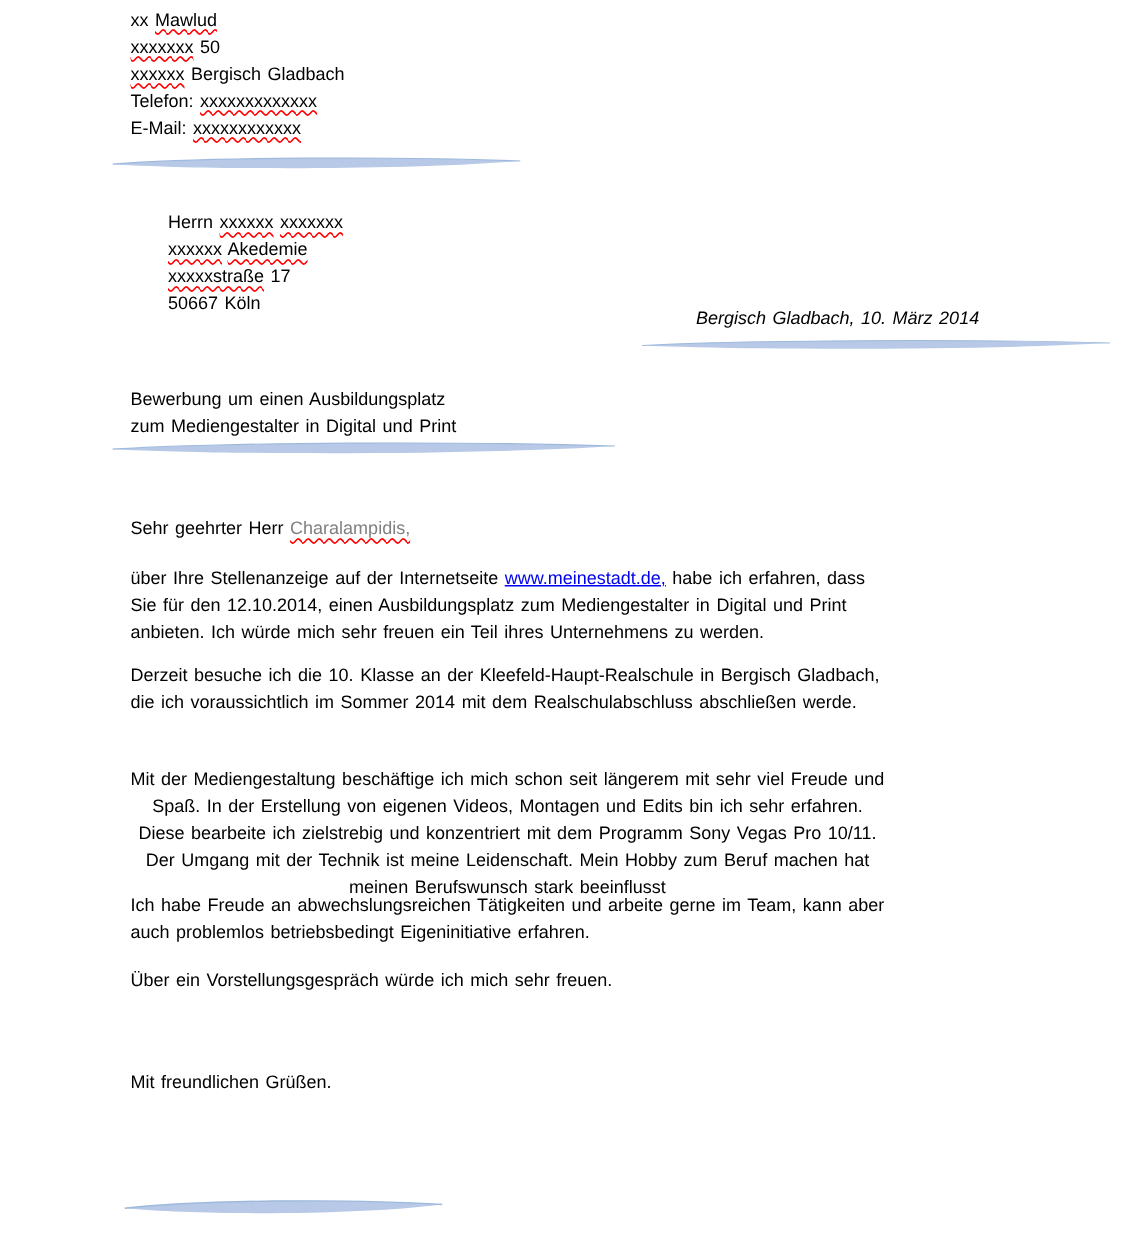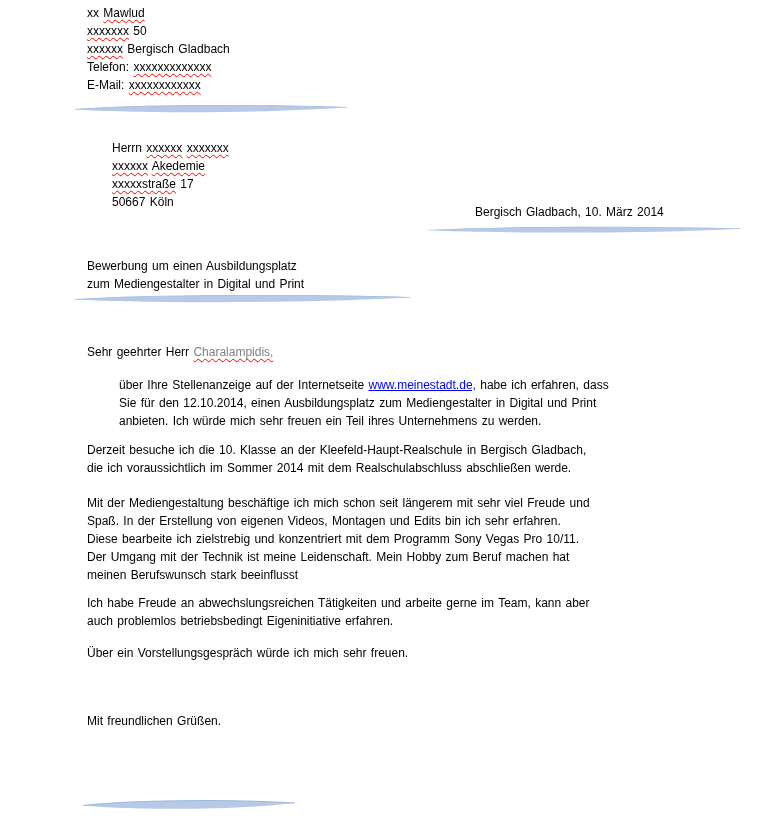--- a/index.html
+++ b/index.html
@@ -50,51 +50,51 @@
   <path class="swoosh-edge" d="M0 6.5 C22 1 70 0 100 4"></path>
 </svg>
 
 <div class="abs" style="left:71px;top:139px;margin-left:41px;">
   <div class="tline"><span>Herrn </span><span class="missp">xxxxxx</span><span> </span><span class="missp">xxxxxxx</span></div>
   <div class="tline"><span class="missp">xxxxxx</span><span> </span><span class="missp">Akedemie</span></div>
   <div class="tline"><span class="missp">xxxxxstraße</span><span> 17</span></div>
   <div class="tline"><span>50667 Köln</span></div>
 </div>
 
-<div class="abs tline" style="left:475px;top:203px;">Bergisch Gladbach, 10. März 2014</div>
+<div class="abs tline" style="left:464px;top:203px;font-style:italic;">Bergisch Gladbach, 10. März 2014</div>
 
 <svg class="swoosh" style="left:428px;top:226px;width:312px;height:8px;" viewBox="0 0 100 12" preserveAspectRatio="none">
   <path class="swoosh-body" d="M0 6.5 C22 1 70 0 100 4 C72 11.5 22 11 0 6.5 Z"></path>
   <path class="swoosh-edge" d="M0 6.5 C22 1 70 0 100 4"></path>
 </svg>
 
 <div class="abs" style="left:87px;top:257px;">
   <div class="tline bold">Bewerbung um einen Ausbildungsplatz</div>
   <div class="tline bold">zum Mediengestalter in Digital und Print</div>
 </div>
 
 <svg class="swoosh" style="left:75px;top:294px;width:335px;height:10px;" viewBox="0 0 100 12" preserveAspectRatio="none">
   <path class="swoosh-body" d="M0 6.5 C22 1 70 0 100 4 C72 11.5 22 11 0 6.5 Z"></path>
   <path class="swoosh-edge" d="M0 6.5 C22 1 70 0 100 4"></path>
 </svg>
 
 <div class="abs tline" style="left:87px;top:343px;"><span>Sehr geehrter Herr </span><span class="gray-name missp">Charalampidis,</span></div>
 
-<div class="abs" style="left:87px;top:376px;margin-left:32px;">
+<div class="abs" style="left:87px;top:376px;">
   <div class="tline"><span>über Ihre Stellenanzeige auf der Internetseite </span><a class="link">www.meinestadt.de,</a><span> habe ich erfahren, dass</span></div>
   <div class="tline">Sie für den 12.10.2014, einen Ausbildungsplatz zum Mediengestalter in Digital und Print</div>
   <div class="tline">anbieten. Ich würde mich sehr freuen ein Teil ihres Unternehmens zu werden.</div>
 </div>
 
 <div class="abs" style="left:87px;top:441px;">
   <div class="tline">Derzeit besuche ich die 10. Klasse an der Kleefeld-Haupt-Realschule in Bergisch Gladbach,</div>
   <div class="tline">die ich voraussichtlich im Sommer 2014 mit dem Realschulabschluss abschließen werde.</div>
 </div>
 
-<div class="abs" style="left:87px;top:494px;">
+<div class="abs" style="left:87px;top:510px;text-align:center;">
   <div class="tline">Mit der Mediengestaltung beschäftige ich mich schon seit längerem mit sehr viel Freude und</div>
   <div class="tline">Spaß. In der Erstellung von eigenen Videos, Montagen und Edits bin ich sehr erfahren.</div>
   <div class="tline">Diese bearbeite ich zielstrebig und konzentriert mit dem Programm Sony Vegas Pro 10/11.</div>
   <div class="tline">Der Umgang mit der Technik ist meine Leidenschaft. Mein Hobby zum Beruf machen hat</div>
   <div class="tline">meinen Berufswunsch stark beeinflusst</div>
 </div>
 
 <div class="abs" style="left:87px;top:594px;">
   <div class="tline">Ich habe Freude an abwechslungsreichen Tätigkeiten und arbeite gerne im Team, kann aber</div>
   <div class="tline">auch problemlos betriebsbedingt Eigeninitiative erfahren.</div>

